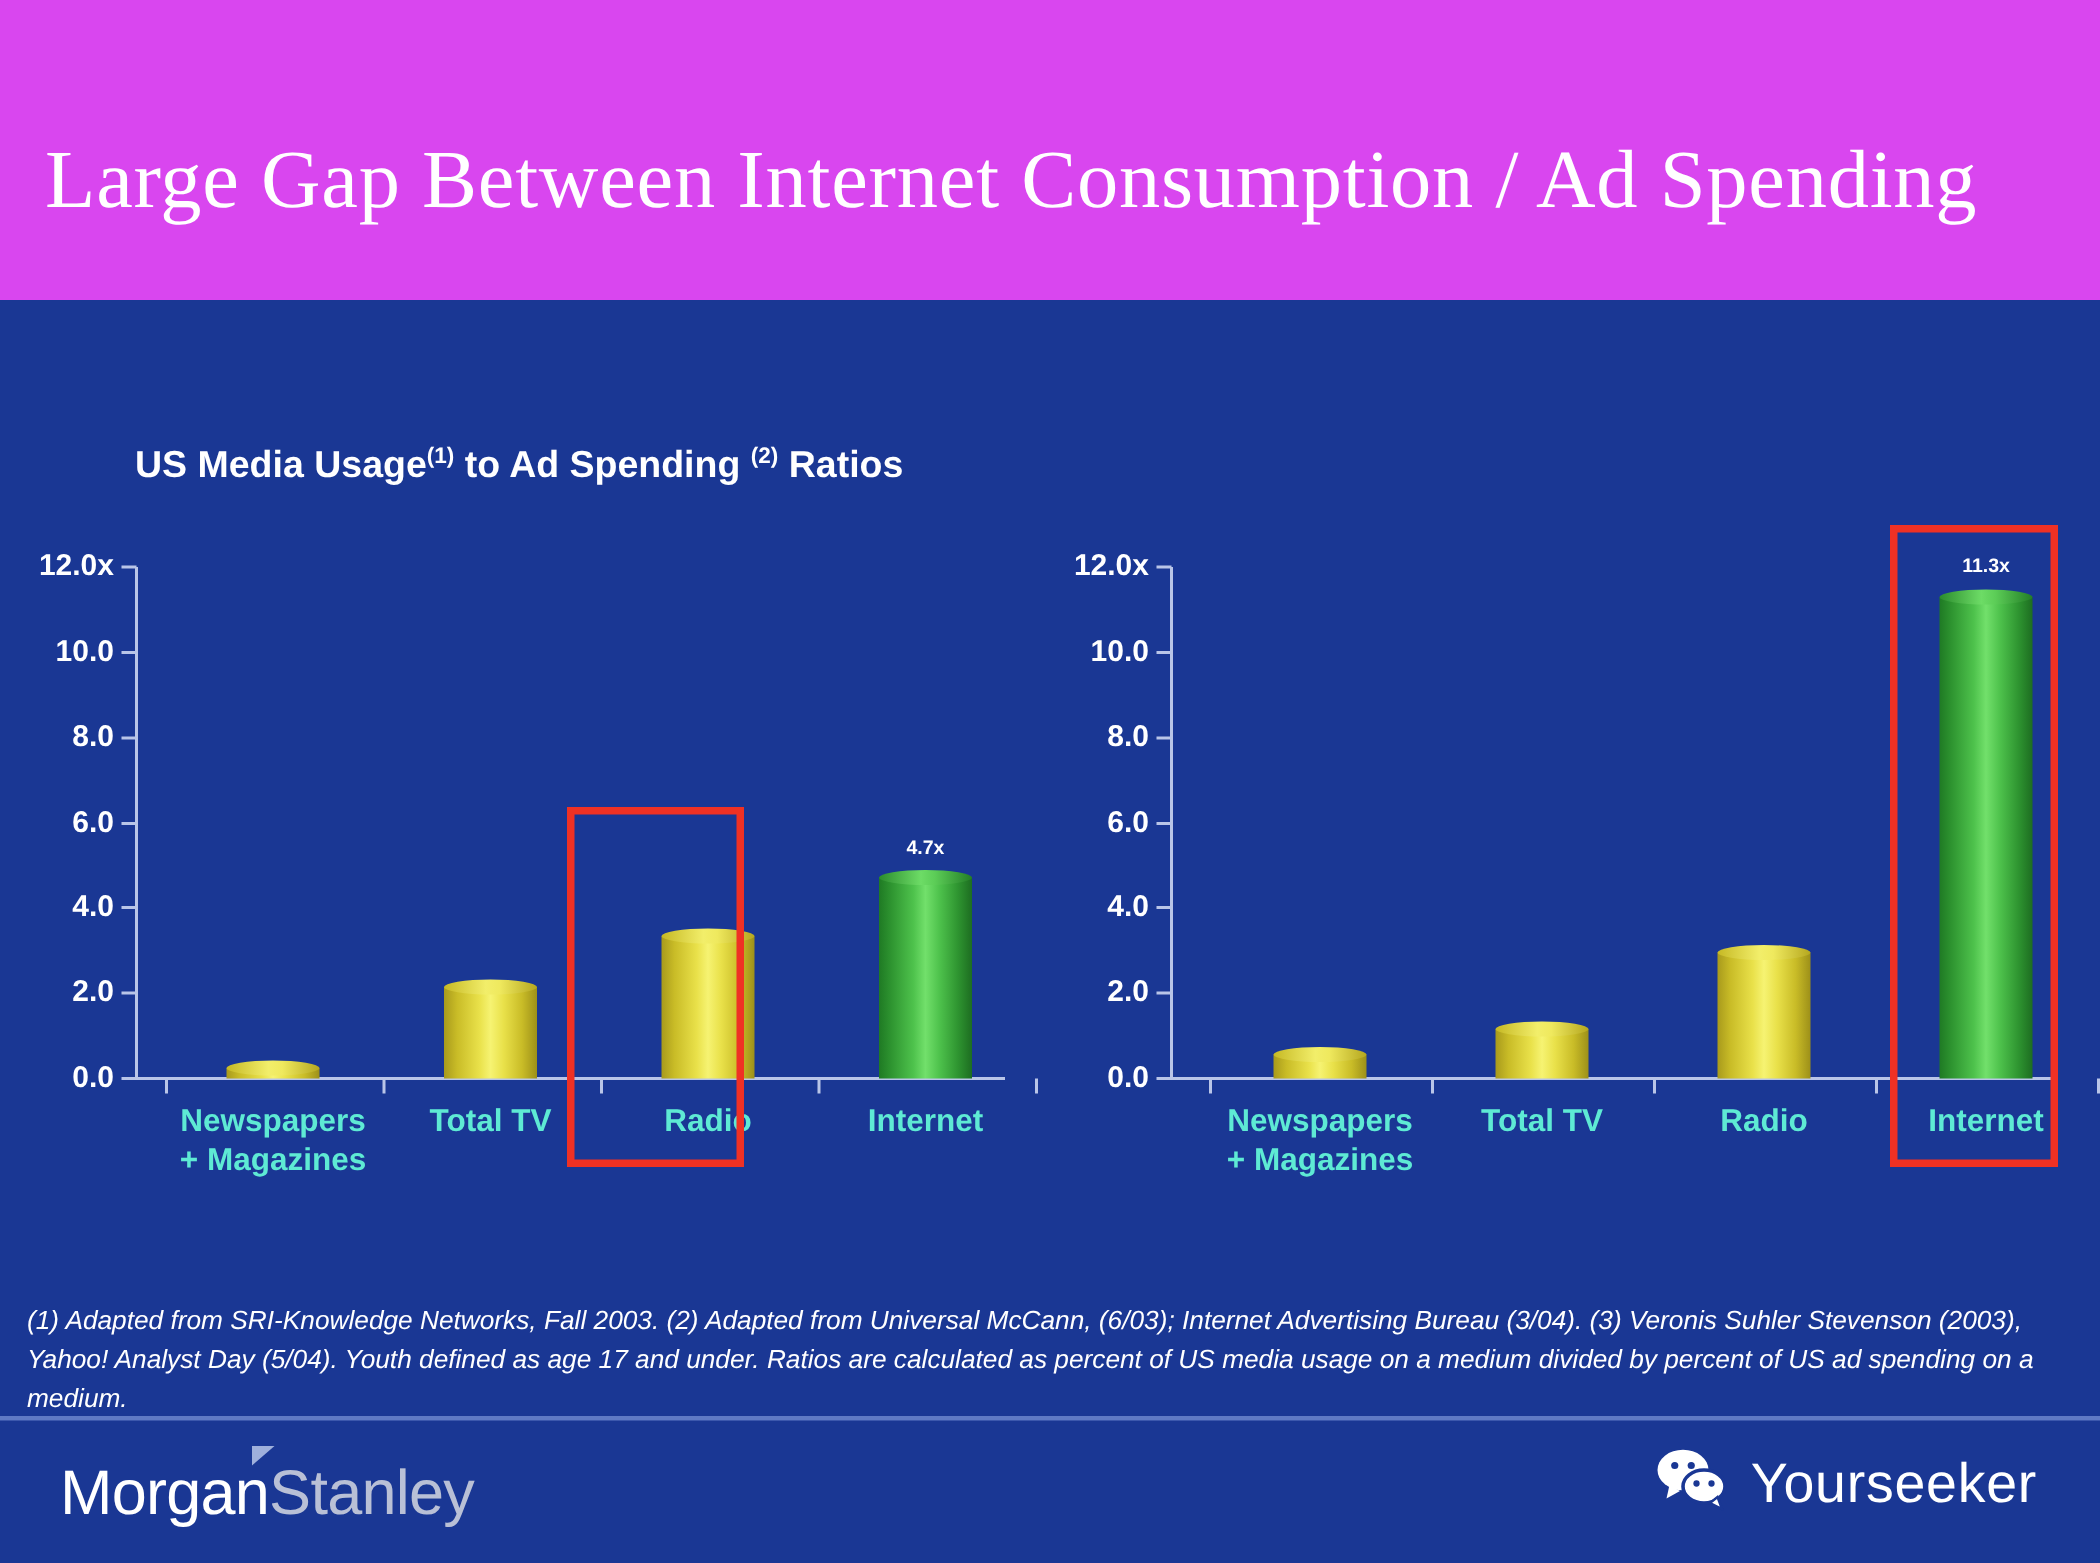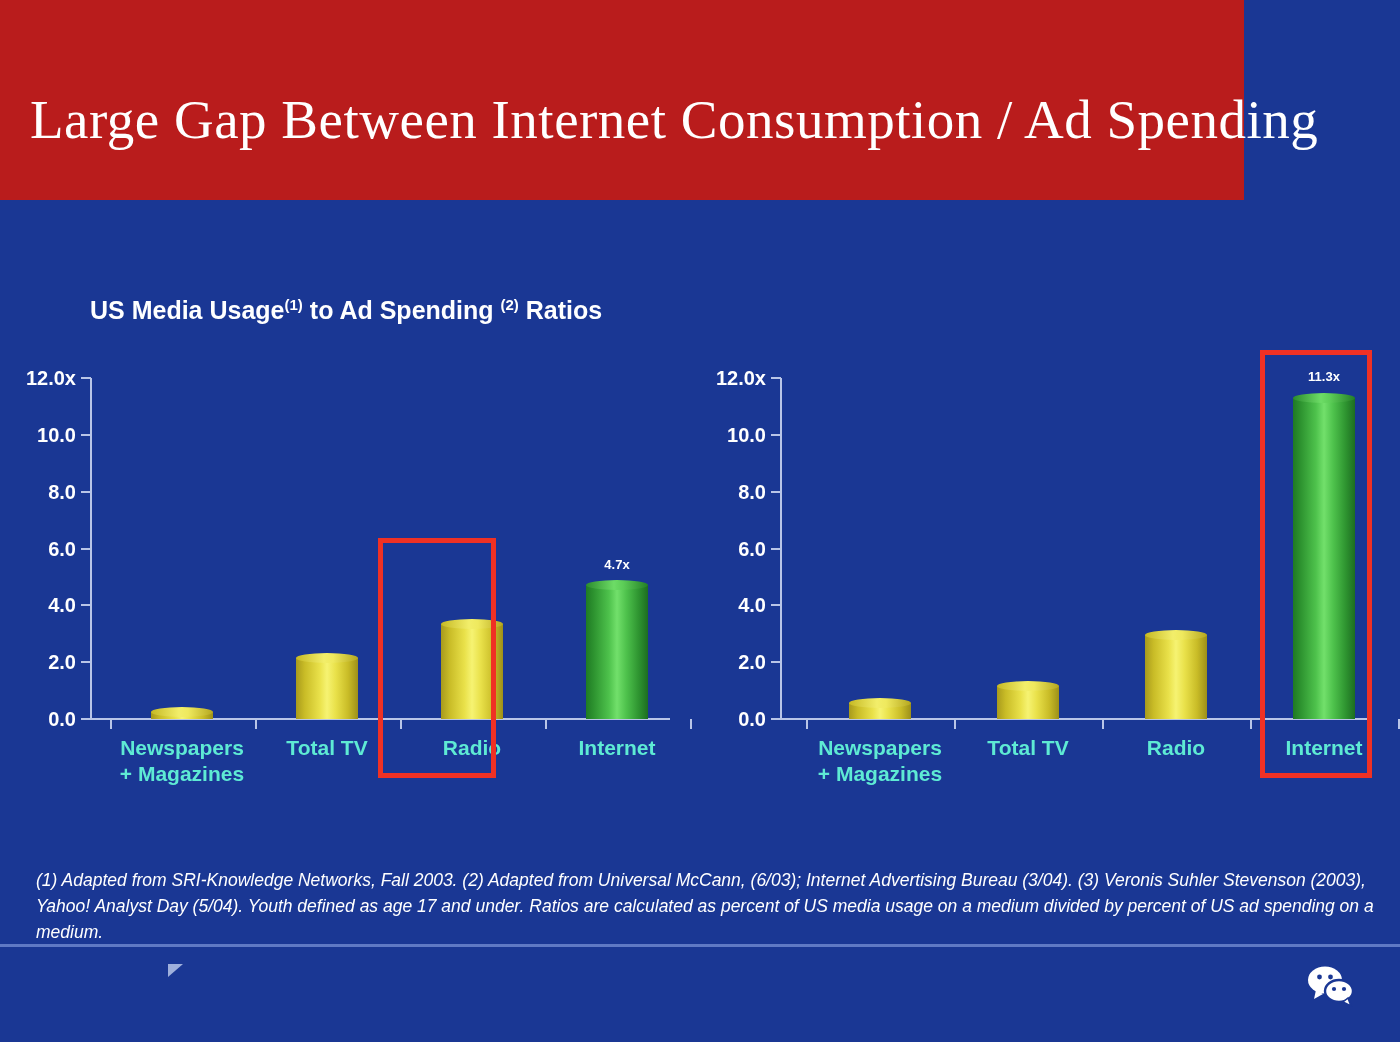--- a/index.html
+++ b/index.html
@@ -11,22 +11,22 @@
   }
   #slide {
     position: relative;
     width: 1400px; height: 1042px;
     background: #1a3794;
   }
 
   
   #header {
     position: absolute; left: 0; top: 0;
-    width: 1244px; height: 200px;
-    background: #b91c1c;
+    width: 1400px; height: 200px;
+    background: #d946ef;
   }
   #slide-title {
     position: absolute; left: 30px; top: 88px;
     width: 1350px;
     font-family: "Liberation Serif", serif;
     font-size: 55px;
     font-weight: 400;
     color: #ffffff;
     letter-spacing: 0.5px;
     white-space: nowrap;
@@ -130,21 +130,21 @@
 
   
   .highlight-box {
     position: absolute;
     border: 5px solid #ef3124;
     background: transparent;
   }
 
   
   #footnote {
-    position: absolute; left: 36px; top: 868px;
+    position: absolute; left: 18px; top: 868px;
     width: 1348px;
     font-size: 17.5px; font-style: italic;
     color: #ffffff; line-height: 1.48;
   }
   #footer-divider {
     position: absolute; left: 0; top: 944px;
     width: 1400px; height: 3px;
     background: #5f79c4;
   }
 
@@ -299,30 +299,32 @@
           <div class="xlabel" style="left: 544px; top: 357px;">Internet</div>
         </div>
       <div class="highlight-box" style="left:480px; top:-28px; width:112px; height:428px;"></div>
     </div>
   </div>
 
   <div id="footnote">(1) Adapted from SRI-Knowledge Networks, Fall 2003.  (2) Adapted from Universal McCann, (6/03); Internet Advertising Bureau (3/04). (3) Veronis Suhler Stevenson (2003), Yahoo! Analyst Day (5/04).  Youth defined as age 17 and under.  Ratios are calculated as percent of US media usage on a medium divided by percent of US ad spending on a medium.</div>
   <div id="footer-divider"></div>
 
   <div id="footer">
+    <div id="ms-logo"><span class="morgan">Morgan</span><span class="stanley">Stanley</span></div>
     <div id="ms-mark"></div>
     <div id="brand">
       <span>
         <svg width="52" height="42" viewBox="0 0 52 42" aria-hidden="true">
           <ellipse cx="19" cy="15" rx="17" ry="13.5" fill="#ffffff"></ellipse>
           <polygon points="10,25 8,34 17,29" fill="#ffffff"></polygon>
           <circle cx="13.5" cy="12" r="2.4" fill="#1a3794"></circle>
           <circle cx="24.5" cy="12" r="2.4" fill="#1a3794"></circle>
           <ellipse cx="33" cy="26" rx="14" ry="11" fill="#ffffff" stroke="#1a3794" stroke-width="2.4"></ellipse>
           <polygon points="42,33 45,41 37,37" fill="#ffffff" stroke="#1a3794" stroke-width="1.6"></polygon>
           <circle cx="28" cy="24" r="2.1" fill="#1a3794"></circle>
           <circle cx="38" cy="24" r="2.1" fill="#1a3794"></circle>
         </svg>
       </span>
+      <span class="label">Yourseeker</span>
     </div>
   </div>
 
 </div>
 
 </body></html>

